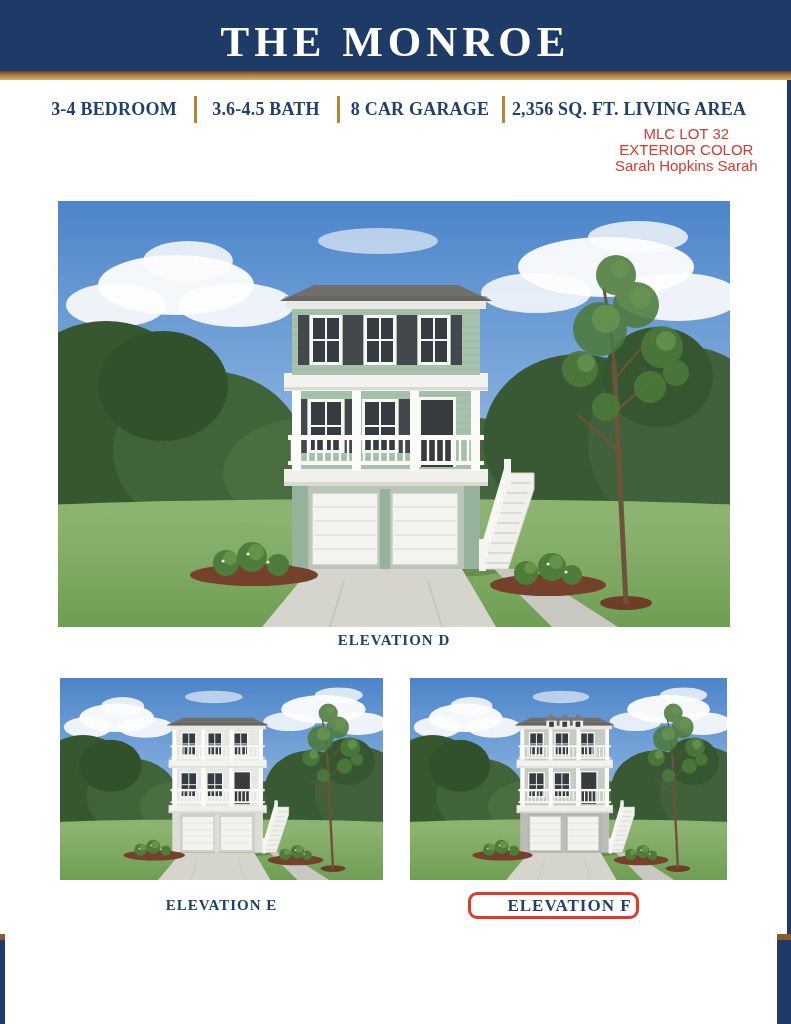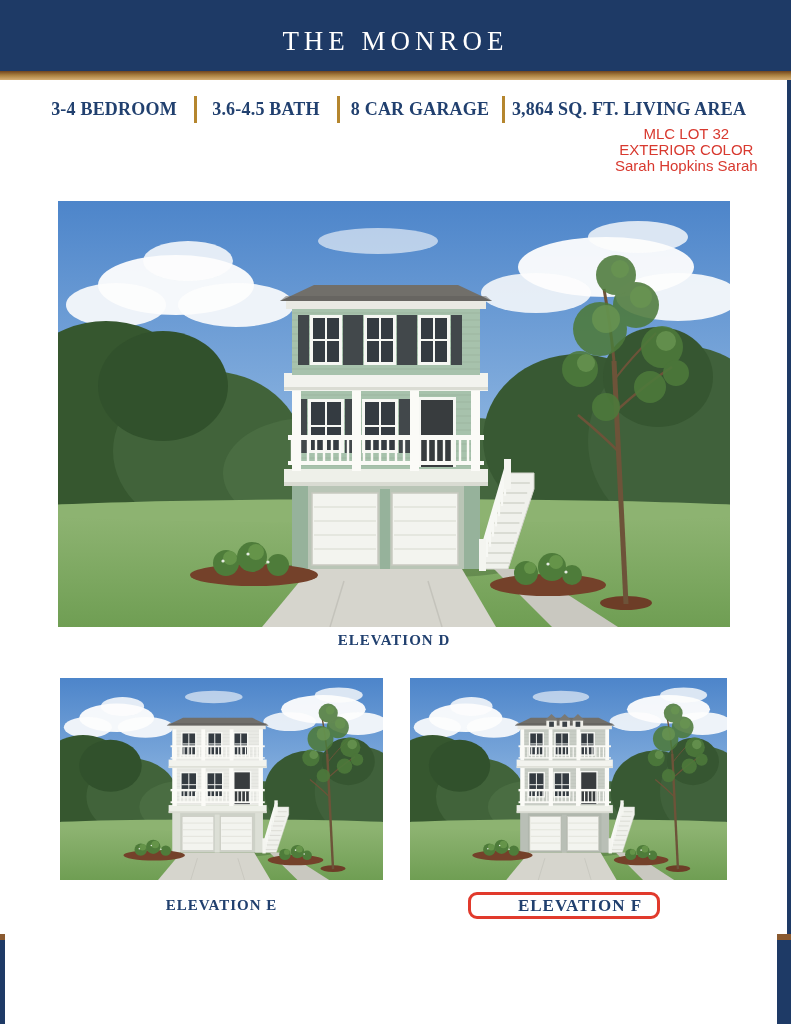--- a/index.html
+++ b/index.html
@@ -1,21 +1,21 @@
 <!DOCTYPE html>
 <html style="--navy: #1e3a66; --navy-text: #21406f; --gold-text: #b08437; --gold-divider: #b5862e; --red: #d8392f; --highlight: #e13a2c;"><head>
 <meta charset="utf-8">
 <style>
   html,body{margin:0;padding:0;background:#ffffff;}
   .page{position:relative;width:791px;height:1024px;background:#ffffff;overflow:hidden;
         font-family:"Liberation Serif","DejaVu Serif",serif;}
   
   .masthead{position:absolute;left:0;top:0;width:791px;height:71px;background:var(--navy,#1e3a66);
             display:flex;align-items:center;justify-content:center;}
-  .masthead h1{margin:0;padding-top:12px;color:#ffffff;font-size:27px;font-weight:400;letter-spacing:5px;white-space:nowrap;}
+  .masthead h1{margin:0;padding-top:12px;color:#ffffff;font-size:43px;font-weight:700;letter-spacing:5px;white-space:nowrap;}
   .gold-rule{position:absolute;left:0;top:71px;width:791px;height:9px;
              background:linear-gradient(180deg,#6f441f 0%,#a87e3e 45%,#d6b077 100%);}
   
   .right-strip{position:absolute;right:0;top:80px;width:4px;height:944px;background:var(--navy,#1e3a66);}
   .bl-cap{position:absolute;left:0;top:934px;width:5px;height:6px;background:#8a5a30;}
   .bl-strip{position:absolute;left:0;top:940px;width:5px;height:84px;background:var(--navy,#1e3a66);}
   .br-cap{position:absolute;right:0;top:934px;width:14px;height:6px;background:#8a5a30;}
   .br-strip{position:absolute;right:0;top:940px;width:14px;height:84px;background:var(--navy,#1e3a66);}
   
   .spec{position:absolute;top:99px;transform:translateX(-50%);color:var(--navy-text,#21406f);
@@ -29,21 +29,21 @@
   
   .fig{position:absolute;overflow:hidden;}
   .fig svg{display:block;width:100%;height:100%;}
   .fig-d{left:58px;top:201px;width:672px;height:426px;}
   .fig-e{left:60px;top:678px;width:323px;height:202px;}
   .fig-f{left:410px;top:678px;width:317px;height:202px;}
   .cap{position:absolute;color:var(--navy-text,#1e3d6e);font-weight:700;font-size:15px;
        letter-spacing:1px;text-align:center;white-space:nowrap;}
   .cap-d{left:58px;top:632px;width:672px;}
   .cap-e{left:60px;top:897px;width:323px;}
-  .capbox-f{position:absolute;left:468px;top:892px;width:192px;height:27px;box-sizing:border-box;
+  .capbox-f{position:absolute;left:468px;top:892px;width:171px;height:27px;box-sizing:border-box;
             border:3px solid var(--highlight,#e13a2c);border-radius:9px;
             display:flex;align-items:center;justify-content:center;padding-left:32px;}
   .capbox-f span{color:var(--navy-text,#1e3d6e);font-weight:700;font-size:17px;letter-spacing:1px;white-space:nowrap;}
 </style>
 </head>
 <body>
 
 <div class="page">
 
   <header class="masthead">
@@ -57,21 +57,21 @@
   <div class="br-cap"></div>
   <div class="br-strip"></div>
 
   <nav>
     <span class="spec" style="left:114px">3-4 BEDROOM</span>
     <span class="spec-div" style="left:194px"></span>
     <span class="spec" style="left:266px">3.6-4.5 BATH</span>
     <span class="spec-div" style="left:337px"></span>
     <span class="spec" style="left:420px">8 CAR GARAGE</span>
     <span class="spec-div" style="left:502px"></span>
-    <span class="spec" style="left:629px">3,864 SQ. FT. LIVING AREA</span>
+    <span class="spec" style="left:629px">2,356 SQ. FT. LIVING AREA</span>
   </nav>
 
 
   <div class="annotation">
     <div>MLC LOT 32</div>
     <div>EXTERIOR COLOR</div>
     <div>Sarah Hopkins Sarah</div>
   </div>
 
   <figure class="fig fig-d" style="margin:0">

